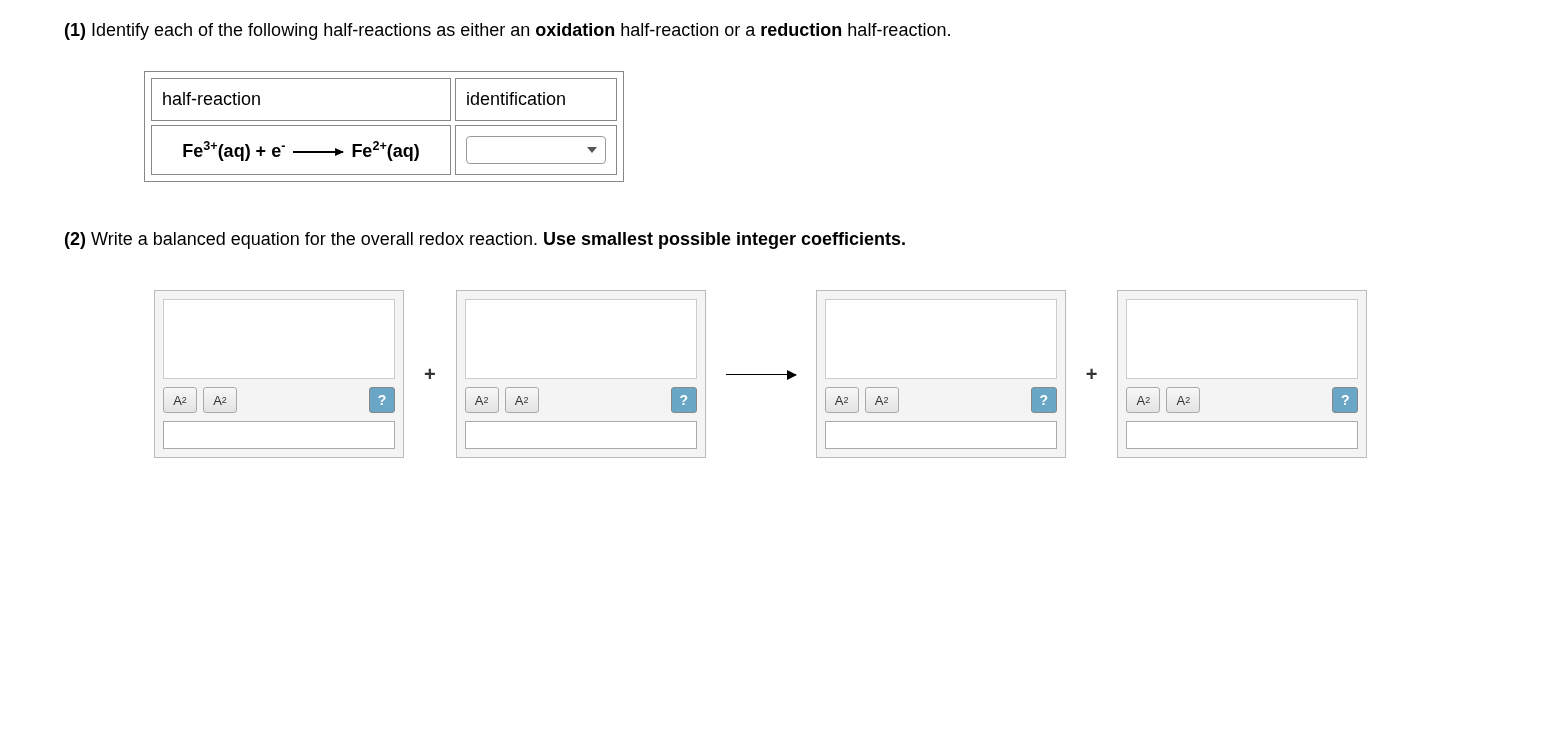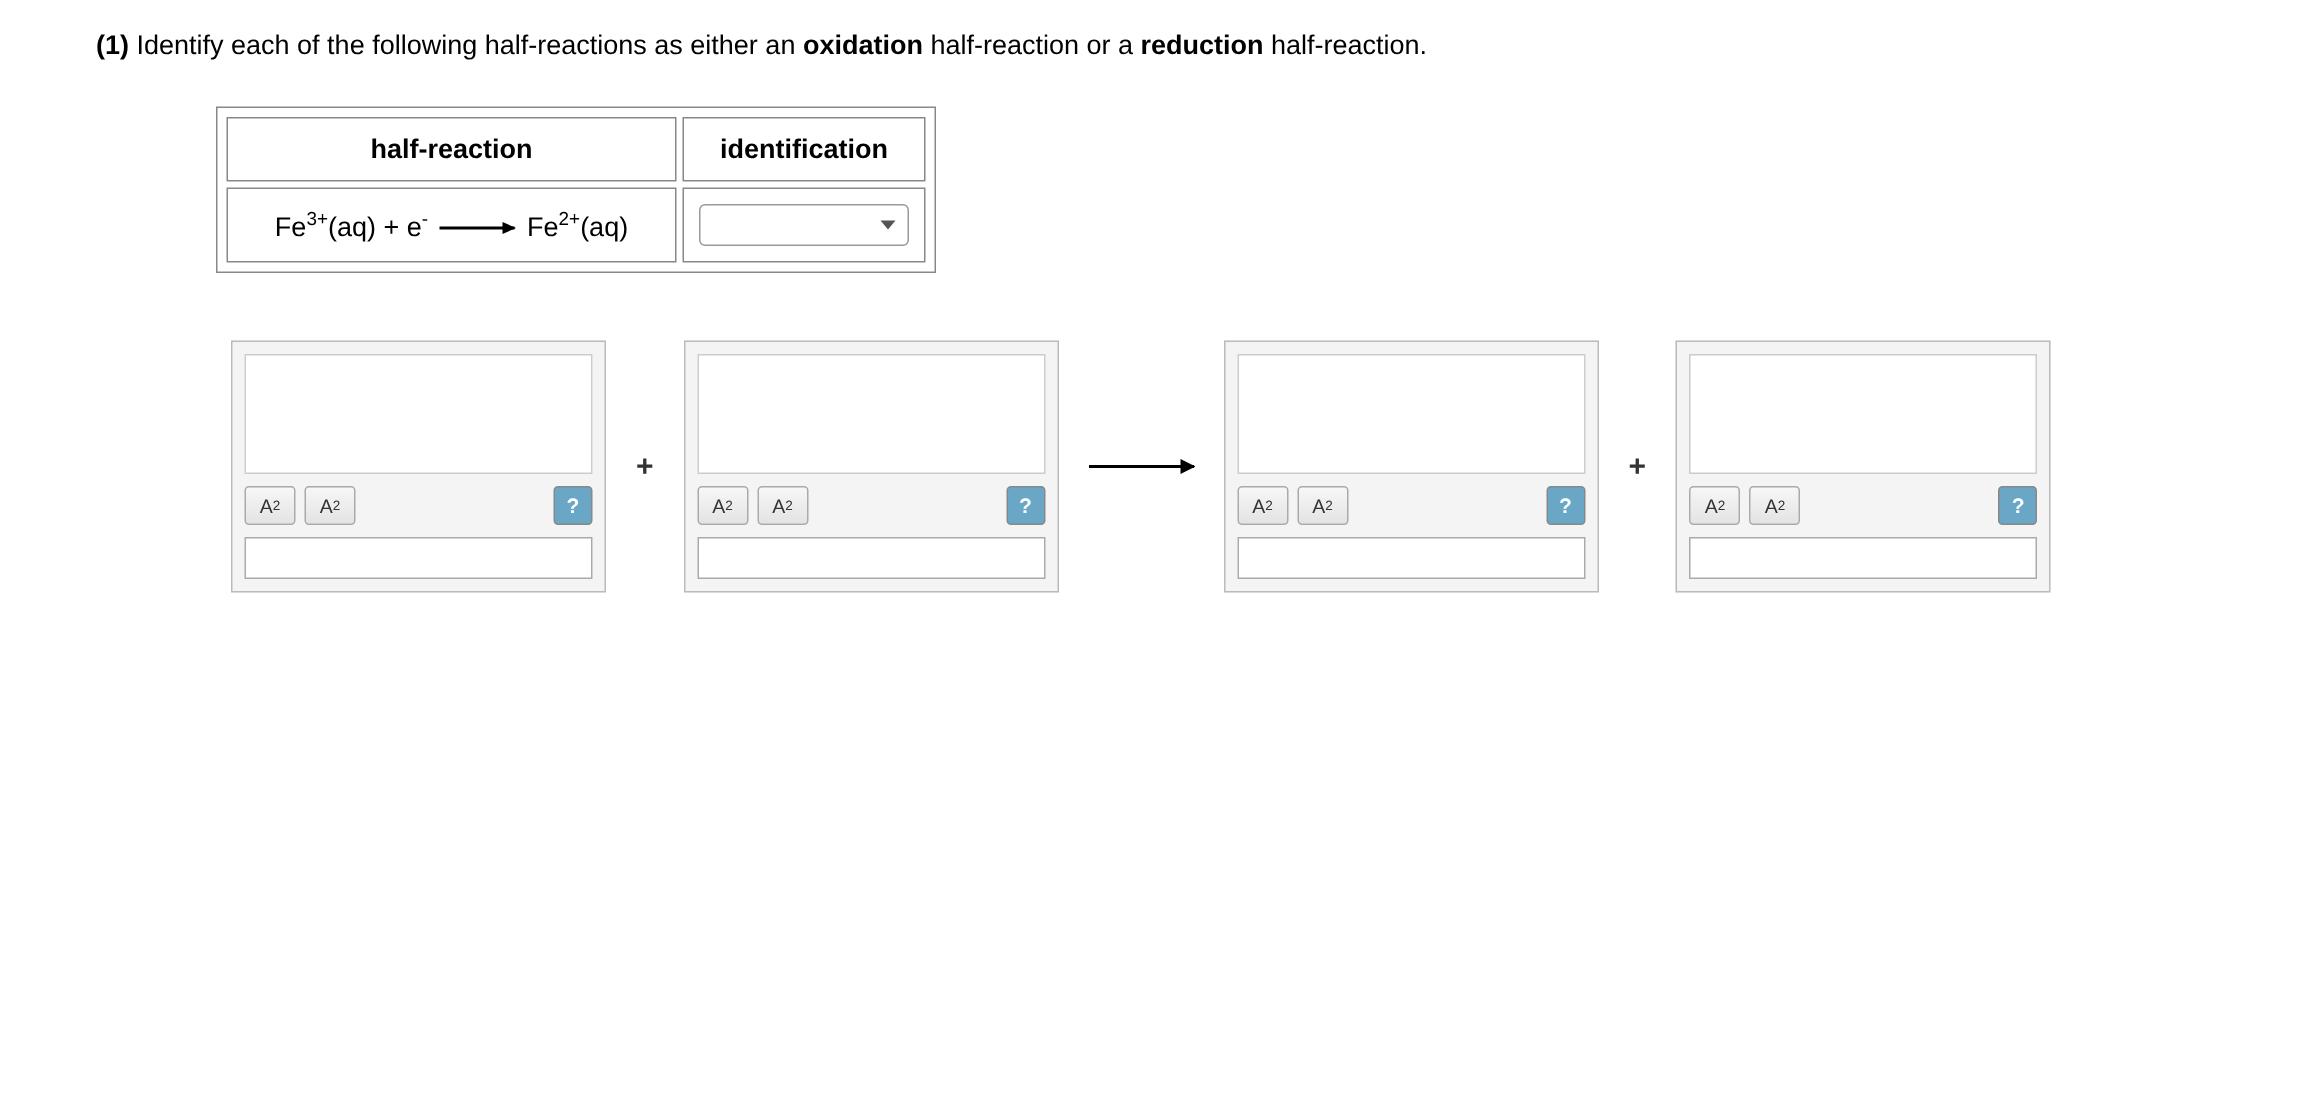--- a/index.html
+++ b/index.html
@@ -7,22 +7,22 @@
     .question { margin-bottom: 40px; margin-left: 44px; }
     .qtext { line-height: 1.4; }
     .bold { font-weight: bold; }
     .sup { vertical-align: super; font-size: 0.7em; }
     .sub { vertical-align: sub; font-size: 0.7em; }
     
     
     .hr-table-wrap { display: inline-block; border: 1px solid #888; padding: 2px; margin-top: 28px; margin-left: 80px; }
     .hr-table { border-collapse: separate; border-spacing: 4px; }
     .hr-table th, .hr-table td { border: 1px solid #888; padding: 10px 10px; background: #fff; }
-    .hr-table th { font-weight: bold; text-align: center; }
-    .hr-cell { font-weight: normal; text-align: center; white-space: nowrap; min-width: 300px; }
+    .hr-table th { font-weight: normal; text-align: left; }
+    .hr-cell { font-weight: bold; text-align: center; white-space: nowrap; min-width: 300px; }
     .id-cell { text-align: center; vertical-align: middle; }
     .select-box {
       width: 140px; height: 28px; border: 1px solid #999; border-radius: 4px;
       background: #fff; display: inline-flex; align-items: center; justify-content: flex-end;
       padding-right: 8px;
     }
     .chevron {
       width: 0; height: 0; border-left: 5px solid transparent; border-right: 5px solid transparent;
       border-top: 6px solid #555;
     }
@@ -87,20 +87,23 @@
             <span class="chevron"></span>
           </div>
         </td>
       </tr>
     </tbody>
       </table>
   </div>
 </div>
 
 <div class="question">
+  <p class="qtext">
+    <span class="bold">(2)</span><span> Write a balanced equation for the overall redox reaction. </span><span class="bold">Use smallest possible integer coefficients.</span>
+  </p>
 
   <div class="eq-row">
 
     <div class="formula-widget">
       <div class="formula-display"></div>
       <div class="formula-toolbar">
         <div class="tool-btn">
             <span>A</span>
             <span class="tsub">2</span>
           </div>

